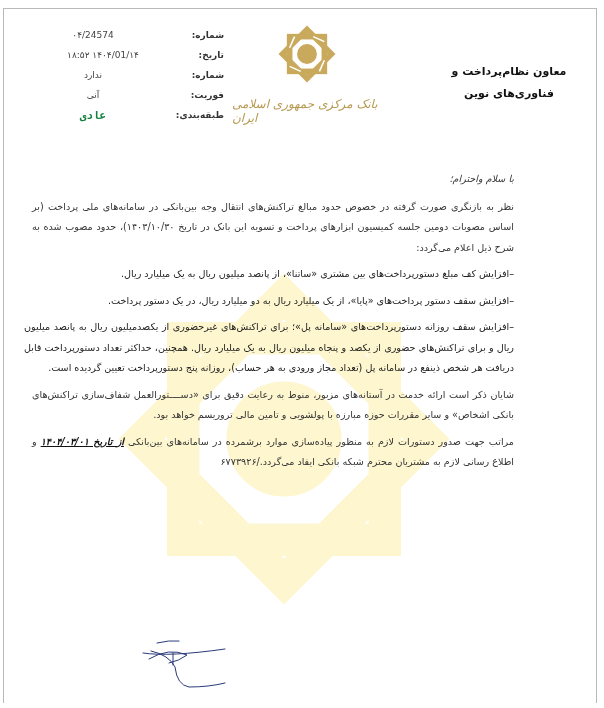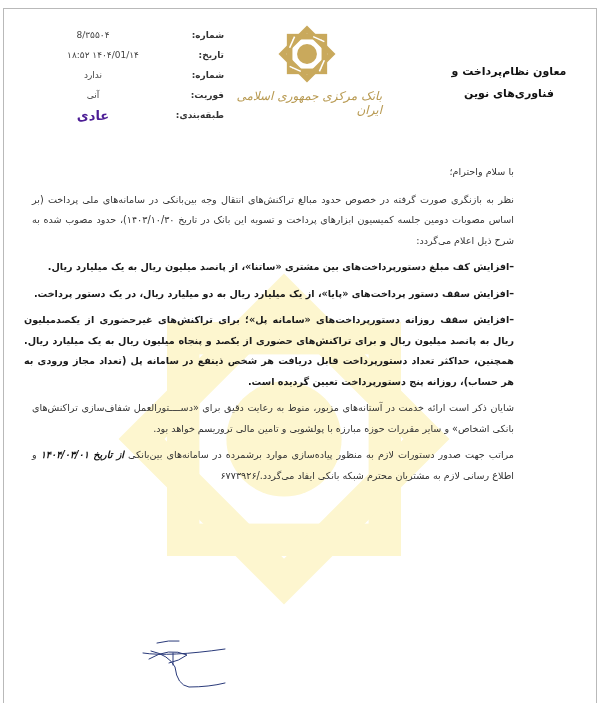--- a/index.html
+++ b/index.html
@@ -9,40 +9,40 @@
       border-top: 1px solid #b9b9b9; border-left: 1px solid #b9b9b9; border-right: 1px solid #b9b9b9;
       background: #fff; overflow: hidden;
     }
     .watermark { position: absolute; left: 100px; top: 240px; width: 360px; height: 380px; opacity: 1; }
     .meta {
       position: absolute; top: 16px; left: 20px; width: 200px; font-size: 9px; direction: rtl;
     }
     .meta-row { display: flex; height: 20px; align-items: center; }
     .meta-label { width: 62px; font-weight: bold; color: #333; }
     .meta-value { flex: 1; text-align: center; color: #444; }
-    .meta-value.big { font-size: 13px; font-weight: bold; color: #4c1d95; }
+    .meta-value.big { font-size: 11px; font-weight: bold; color: #15803d; font-family: Liberation Mono, monospace; }
     .meta-value .time { margin-left: 20px; text-align: center; }
     .logo { position: absolute; left: 228px; top: 14px; width: 150px; height: 110px; }
     .logo svg { display: block; margin: 0 auto; }
     .logo-text {
-      text-align: right; font-family: "DejaVu Serif", serif; font-style: italic; color: #b89a52; font-size: 12px; direction: rtl; margin-top: 4px; letter-spacing: 0.3px;
+      text-align: left; font-family: "DejaVu Serif", serif; font-style: italic; color: #b89a52; font-size: 12px; direction: rtl; margin-top: 12px; letter-spacing: 0.3px;
     }
     .recipient {
       position: absolute; right: 12px; top: 52px; width: 150px; text-align: center; direction: rtl;
       font-weight: bold; font-size: 11px; line-height: 22px; color: #111;
     }
     .body {
       position: absolute; left: 20px; right: 82px; top: 148px; direction: rtl; text-align: justify;
       font-size: 9.6px; line-height: 20.5px; color: #333;
     }
-    .greeting { margin: 5px 0 7px 0; }
+    .greeting { margin: 12px 0 7px 0; font-style: italic; }
     .para { margin: 0 0 6px 8px; }
-    .bullets { margin: 0; padding: 0; list-style: none; font-weight: bold; color: #1a1a1a; }
+    .bullets { margin: 0; padding: 0; list-style: none; font-weight: normal; color: #1a1a1a; }
     .bullets li { margin: 0 0 6px 0; padding-right: 0; position: relative; }
-    .bold-date { font-weight: bold; font-style: italic; color: #111; }
+    .bold-date { font-weight: bold; font-style: italic; text-decoration: underline; color: #111; }
     .signer {
       position: absolute; left: 118px; top: 598px; direction: rtl; font-weight: bold; font-size: 11px; color: #111;
     }
     .signature { position: absolute; left: 135px; top: 630px; width: 90px; height: 52px; }
   </style>
 </head>
 <body>
 
 <div class="page">
 
@@ -50,21 +50,21 @@
     <g fill="none" stroke="#fdf6cf" stroke-width="9">
       <rect x="22" y="22" width="56" height="56"></rect>
       <rect x="22" y="22" width="56" height="56" transform="rotate(45 50 50)"></rect>
     </g>
     <circle cx="50" cy="50" r="16" fill="#fdf6cf"></circle>
   </svg>
 
   <div class="meta">
     <div class="meta-row">
       <span class="meta-label">شماره:</span>
-      <span class="meta-value">8/۳۵۵۰۴</span>
+      <span class="meta-value">۰۴/24574</span>
     </div>
     <div class="meta-row">
       <span class="meta-label">تاریخ:</span>
       <span class="meta-value">
         <span>۱۴۰۴/01/۱۴</span>
         <span class="time">۱۸:۵۲</span>
       </span>
     </div>
     <div class="meta-row">
       <span class="meta-label">شماره:</span>

